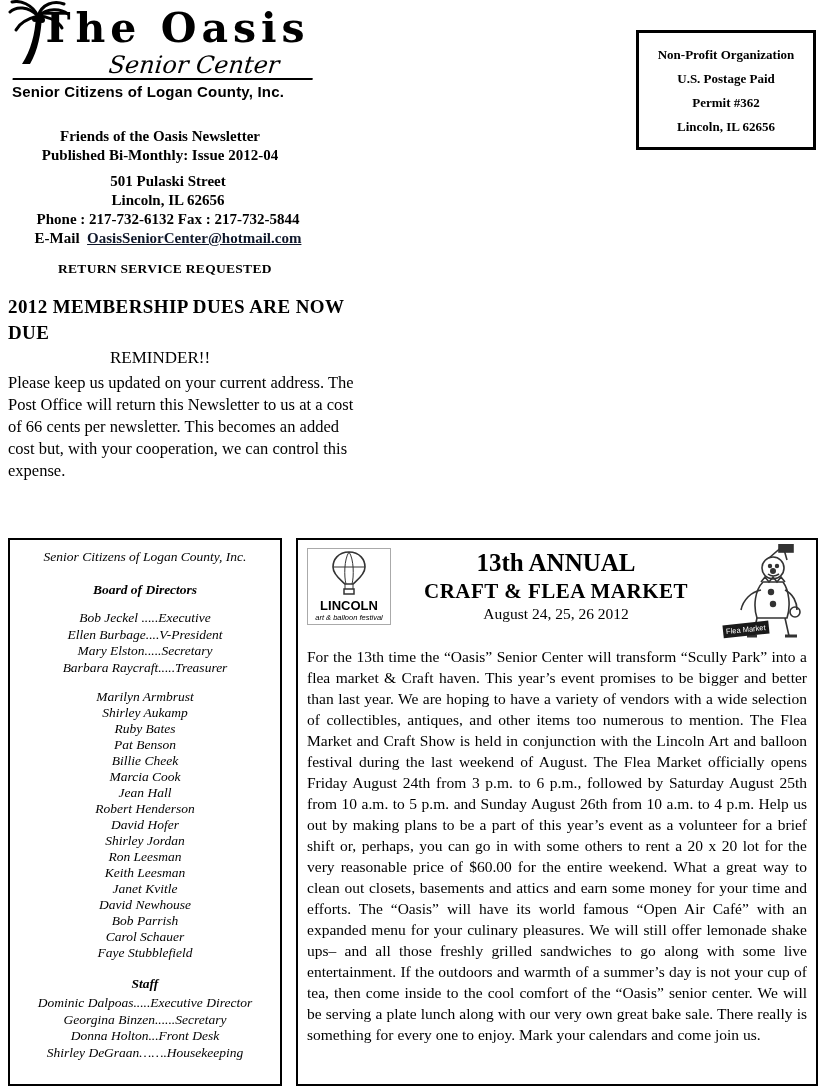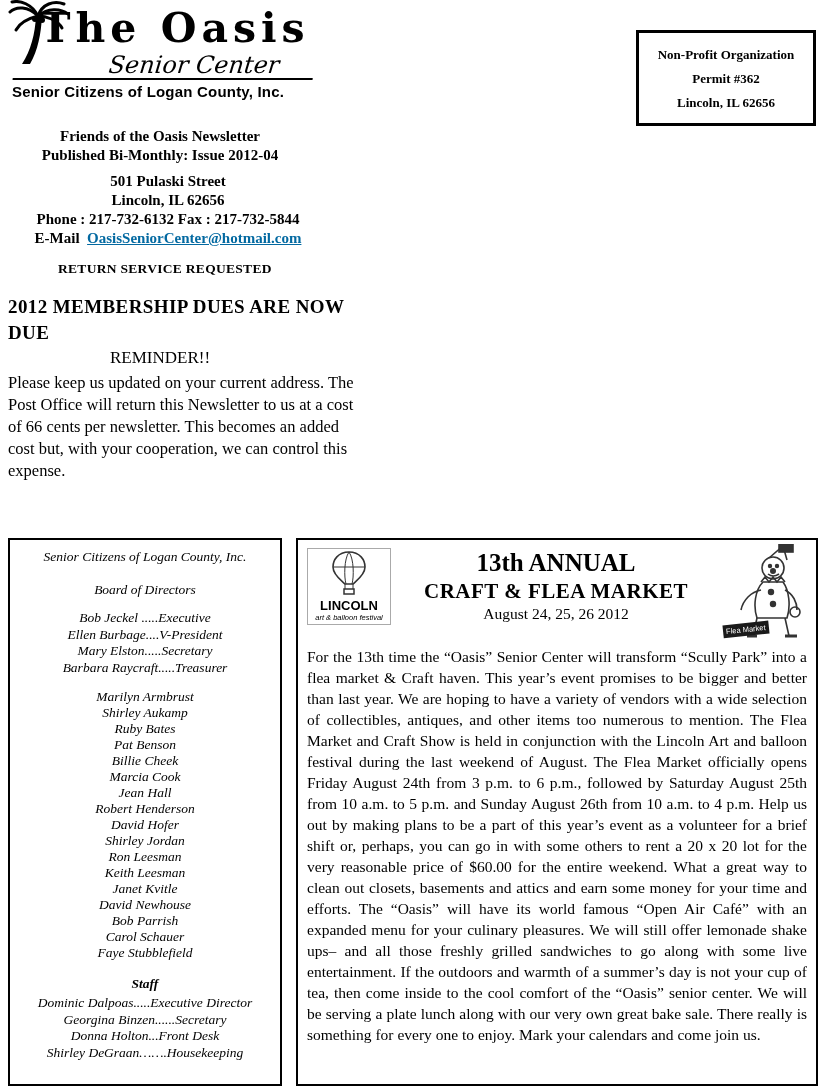--- a/index.html
+++ b/index.html
@@ -56,21 +56,21 @@
     text-align: center;
   }
   .postage div { font-weight: bold; font-size: 13px; line-height: 24px; }
 
   
   .newsinfo { position: absolute; left: 10px; top: 127px; width: 300px; text-align: center; }
   .newsinfo div { font-weight: bold; font-size: 15px; line-height: 19px; }
 
   .addr { position: absolute; left: 0px; top: 172px; width: 336px; text-align: center; }
   .addr div { font-weight: bold; font-size: 15px; line-height: 19px; }
-  .email-link { text-decoration: underline; color: #0369a1; }
+  .email-link { text-decoration: underline; color: #0f172a; }
 
   .return-note {
     position: absolute; left: 58px; top: 261px;
     font-weight: bold; font-size: 13.5px; letter-spacing: 0.3px;
   }
 
   
   .dues-heading {
     position: absolute; left: 8px; top: 294px; width: 368px;
     font-weight: bold; font-size: 19px; line-height: 26px; letter-spacing: 0.4px;
@@ -82,21 +82,21 @@
   }
 
   
   .board-box {
     position: absolute; left: 8px; top: 538px; width: 274px; height: 548px;
     border: 2px solid #000;
     text-align: center;
     font-style: italic;
   }
   .board-org { font-size: 13.5px; margin-top: 9px; }
-  .board-heading { font-size: 13.5px; font-weight: normal; margin-top: 17px; }
+  .board-heading { font-size: 13.5px; font-weight: bold; margin-top: 17px; }
   .board-officers { margin-top: 12px; }
   .board-officers div { font-size: 13.5px; line-height: 16.5px; }
   .board-members { margin-top: 13px; }
   .board-members div { font-size: 13.5px; line-height: 16px; }
   .staff-heading { font-size: 13.5px; font-weight: bold; margin-top: 15px; }
   .staff-list { margin-top: 3px; }
   .staff-list div { font-size: 13.5px; line-height: 16.5px; }
 
   
   .flea-box {
@@ -151,20 +151,21 @@
         <circle cx="34" cy="20" r="3" fill="#000"></circle>
       </svg>
       <div class="logo-title">The Oasis</div>
       <div class="logo-script">Senior Center</div>
     </div>
     <div class="logo-org">Senior Citizens of Logan County, Inc.</div>
   </div>
 
   <div class="postage">
       <div>Non-Profit Organization</div>
+      <div>U.S. Postage Paid</div>
       <div>Permit #362</div>
       <div>Lincoln, IL  62656</div>
     </div>
 
   <div class="newsinfo">
     <div>Friends of the Oasis Newsletter</div>
     <div>Published Bi-Monthly: Issue 2012-04</div>
   </div>
 
   <div class="addr">

